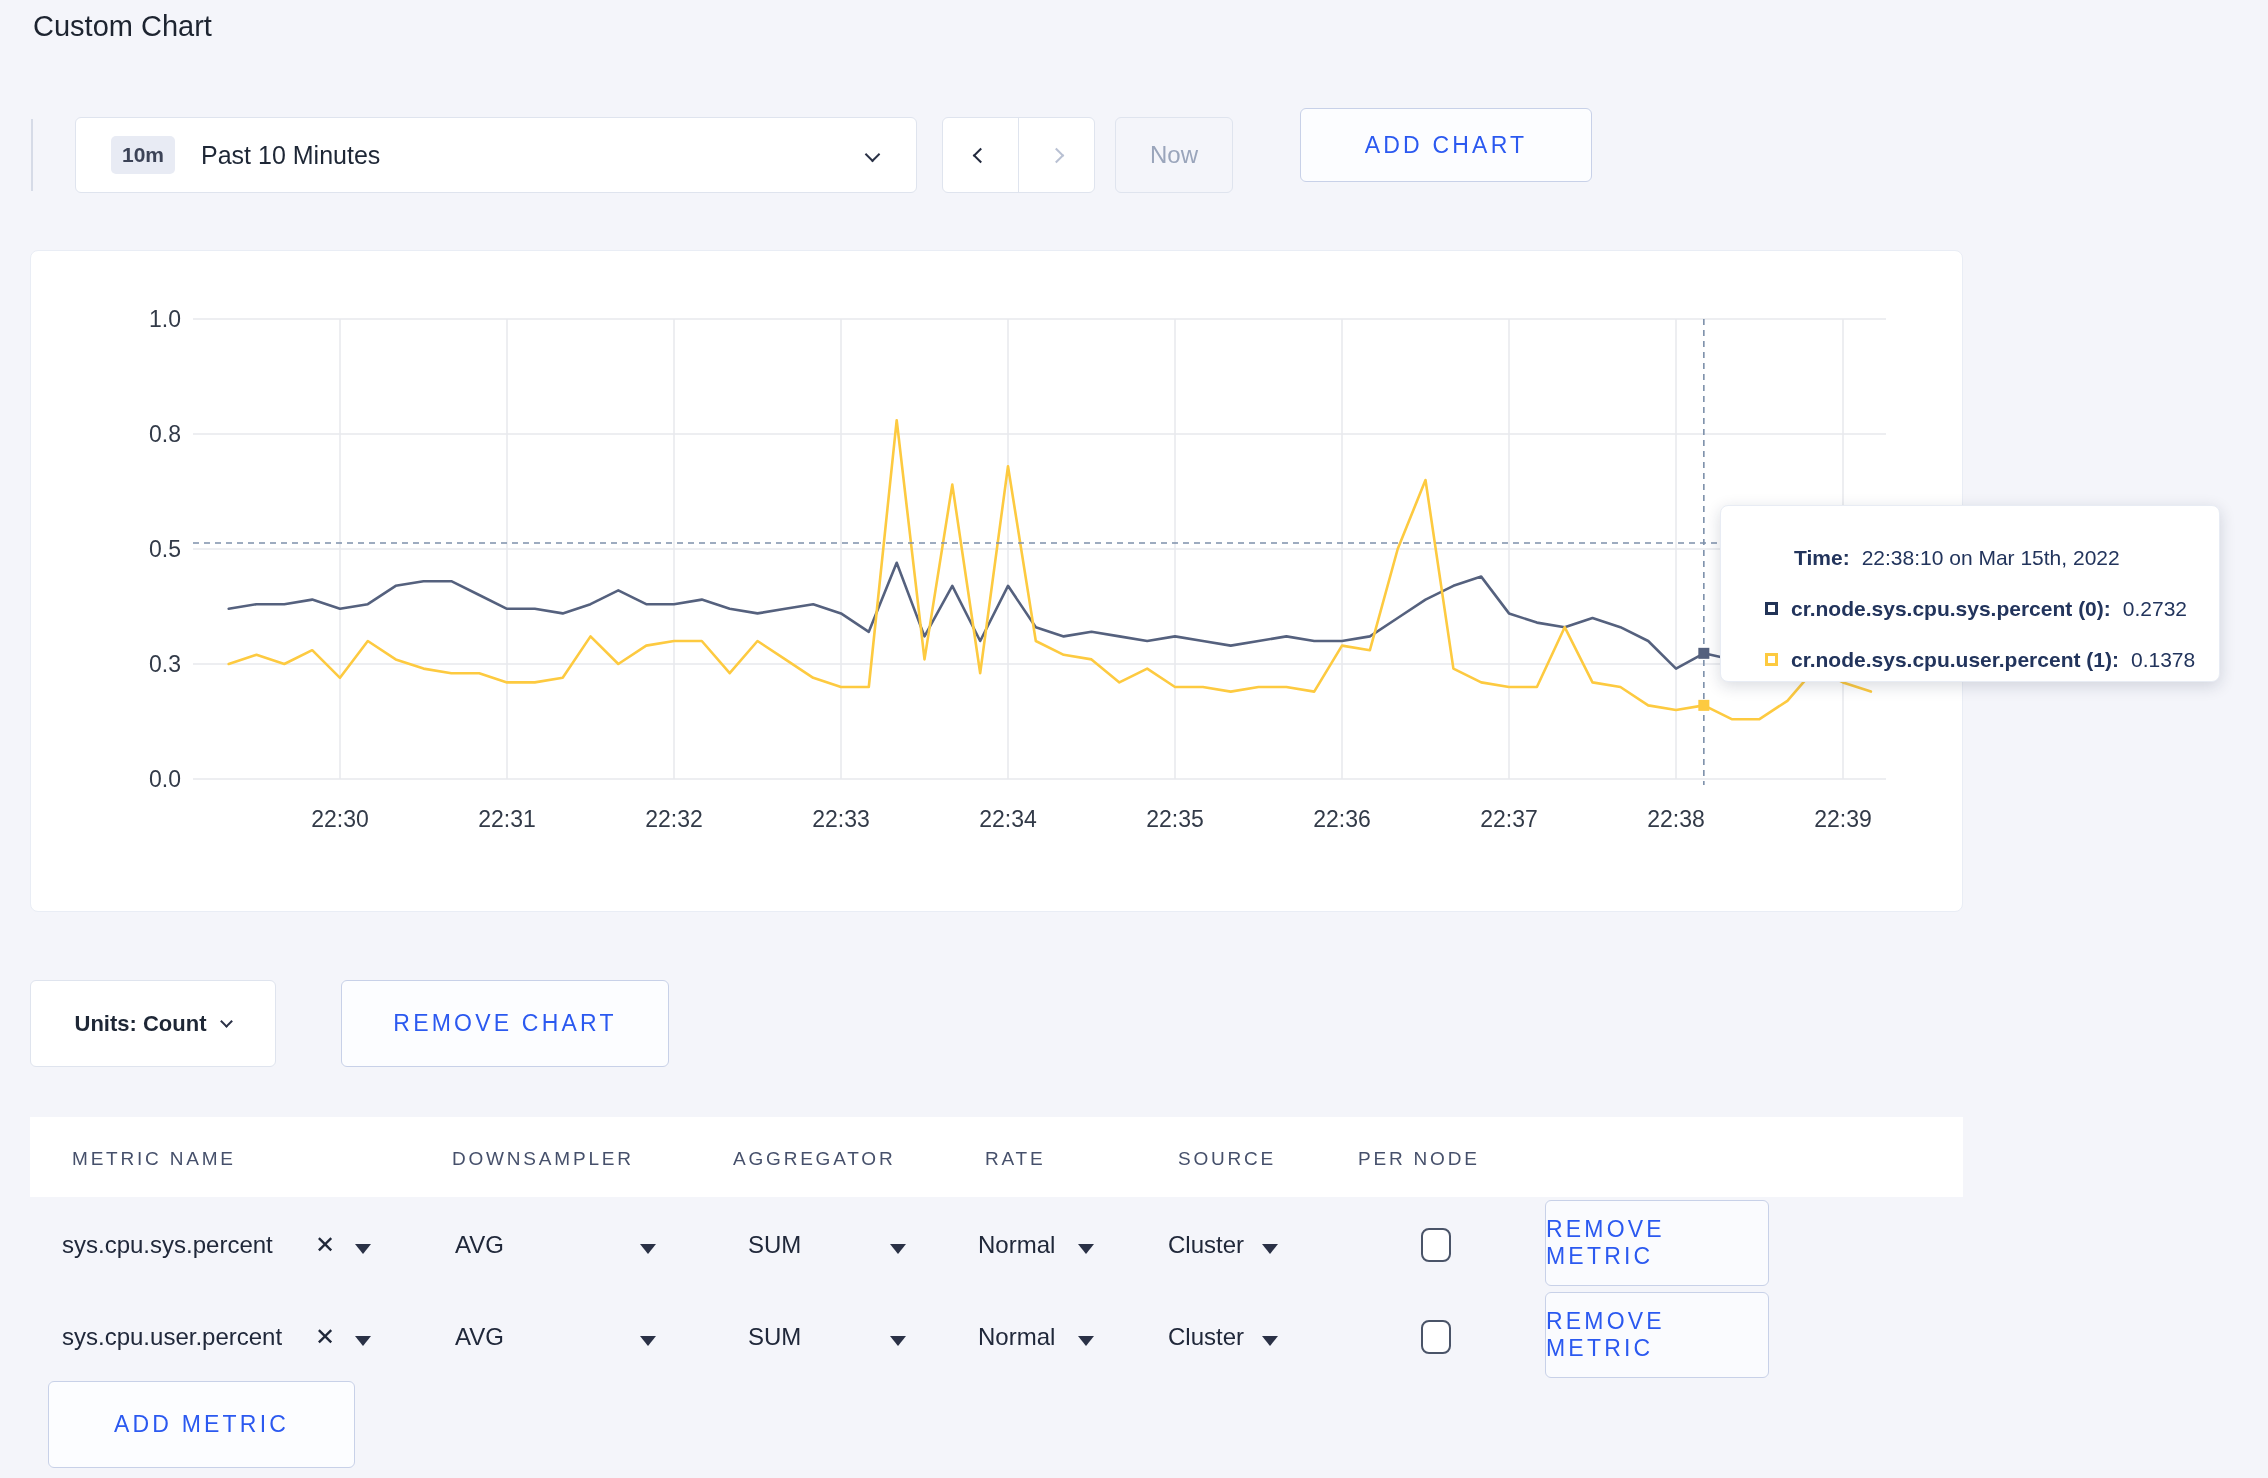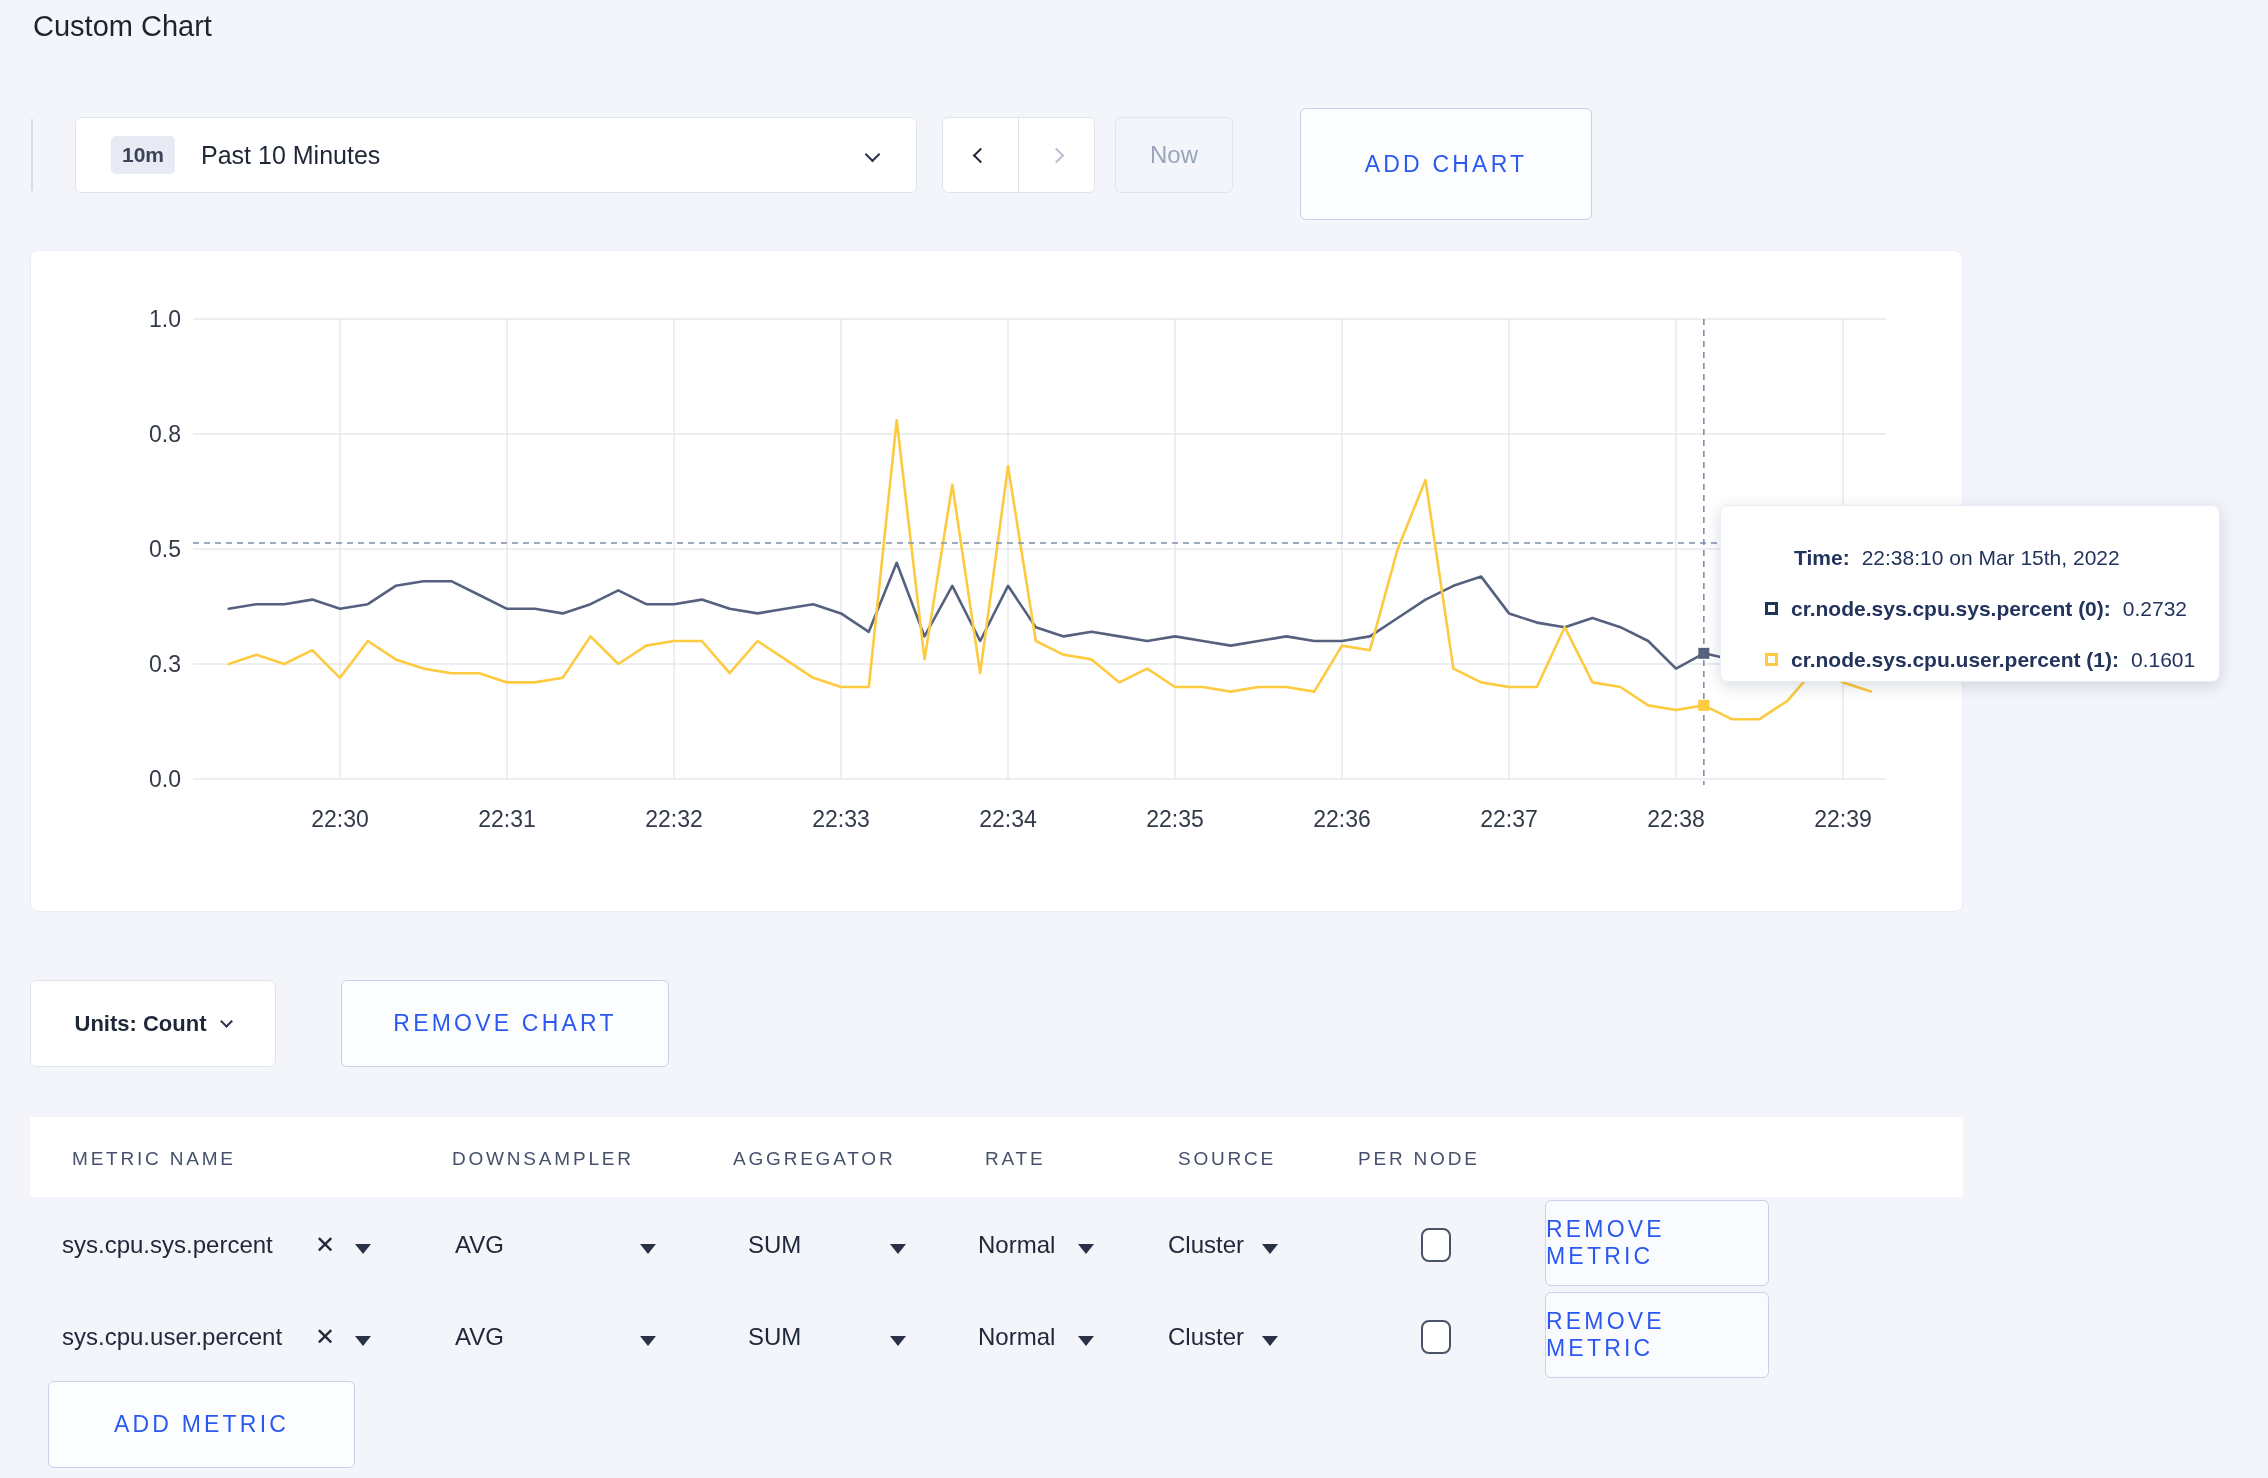--- a/index.html
+++ b/index.html
@@ -64,21 +64,21 @@
     background:transparent;
     display:flex; align-items:center; justify-content:center;
     font-size:24px; color:#9aa5bb; cursor:default;
   }
   .blue-text-btn {
     display:flex; align-items:center; justify-content:center;
     color:#2b59f0; font-size:23px; font-weight:500; letter-spacing:3.2px;
     background:#fcfdff; border:1px solid #c8d1e8; border-radius:6px;
     cursor:pointer;
   }
-  #add-chart-btn { left:1300px; top:108px; width:292px; height:112px; }
+  #add-chart-btn { left:1300px; top:108px; width:292px; height:74px; }
 
   
   #chart-card {
     left:30px; top:250px; width:1933px; height:662px;
     background:#fff; border:1px solid #e9edf5; border-radius:8px;
   }
   #chart-svg { position:absolute; left:0; top:0; }
   #chart-svg text.tick { font-family:"Liberation Sans","DejaVu Sans",sans-serif; font-size:23px; fill:#323a48; }
 
   
@@ -213,21 +213,21 @@
   </div>
   <div id="tt-series-rows">
       <div class="tt-row">
         <span class="tt-swatch" style="border-color: rgb(34, 52, 87);"></span>
         <span class="tt-label">cr.node.sys.cpu.sys.percent (0):</span>
         <span class="tt-value">0.2732</span>
       </div>
       <div class="tt-row">
         <span class="tt-swatch" style="border-color: rgb(253, 202, 64);"></span>
         <span class="tt-label">cr.node.sys.cpu.user.percent (1):</span>
-        <span class="tt-value">0.1601</span>
+        <span class="tt-value">0.1378</span>
       </div>
     </div>
 </div>
 
 <div class="abs box-btn" id="units-btn">
   <span>Units: Count</span>
   <span class="chv down"></span>
 </div>
 
 <div class="abs blue-text-btn" id="remove-chart-btn">REMOVE CHART</div>

